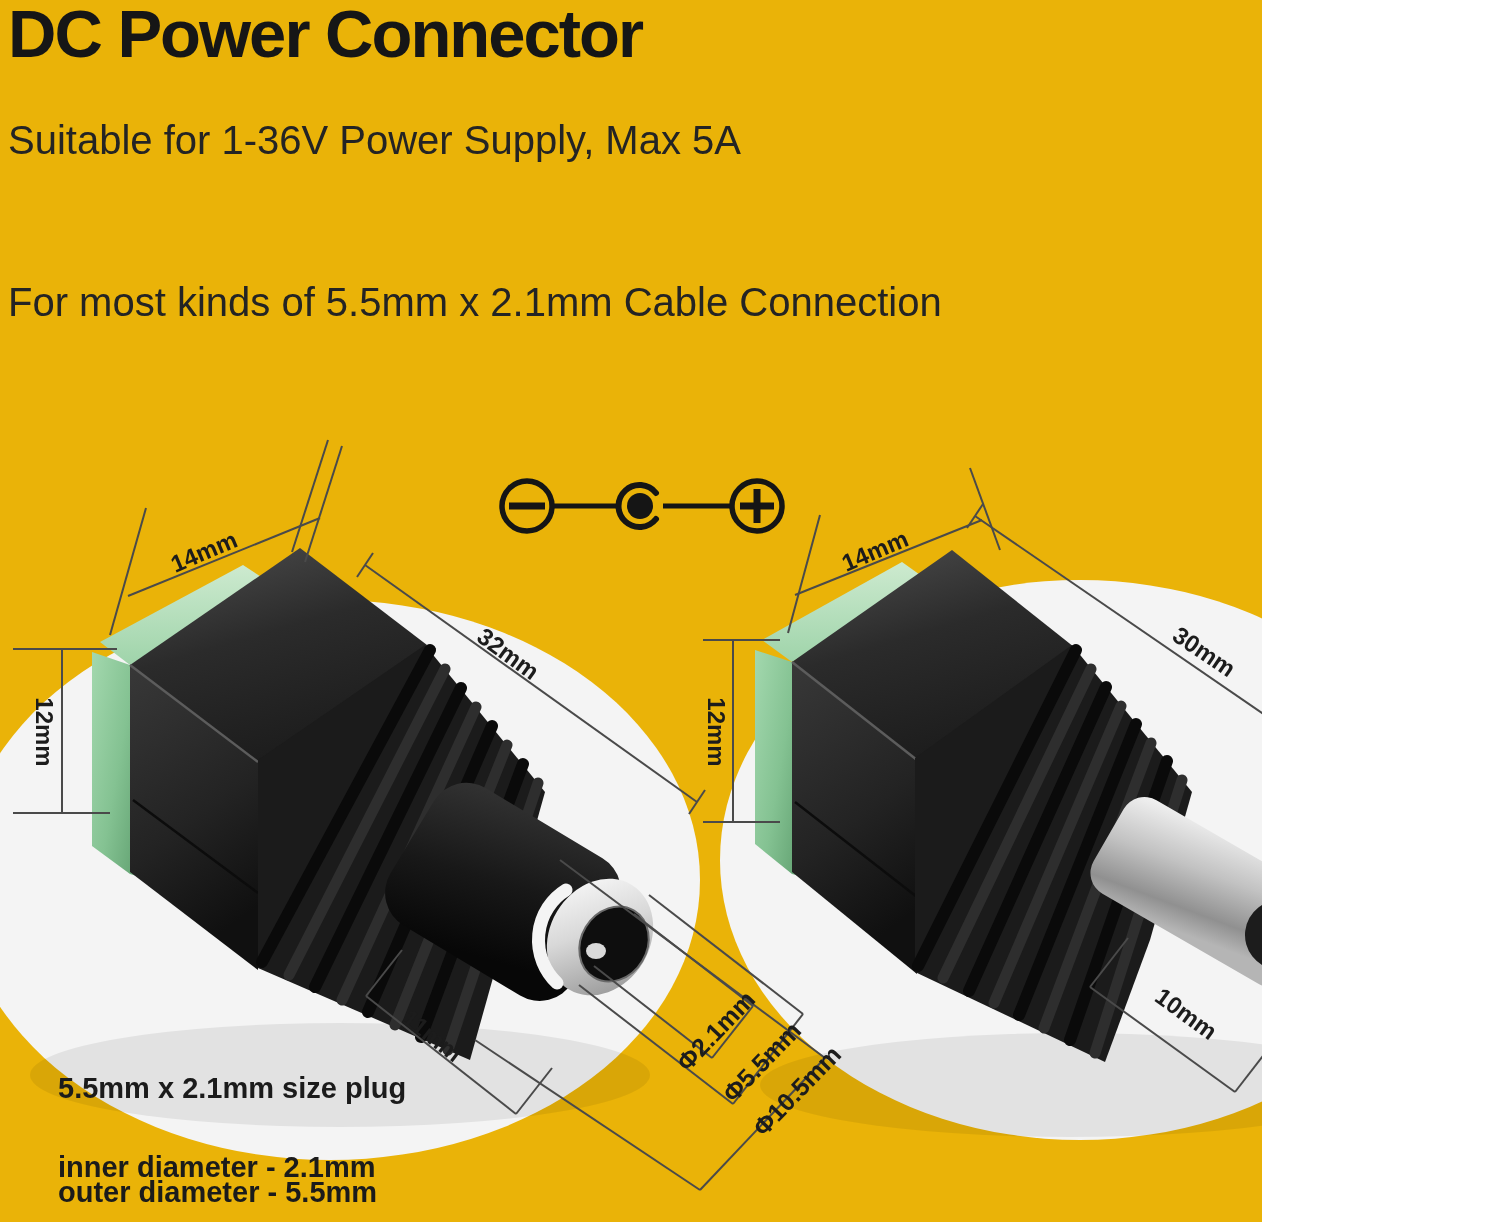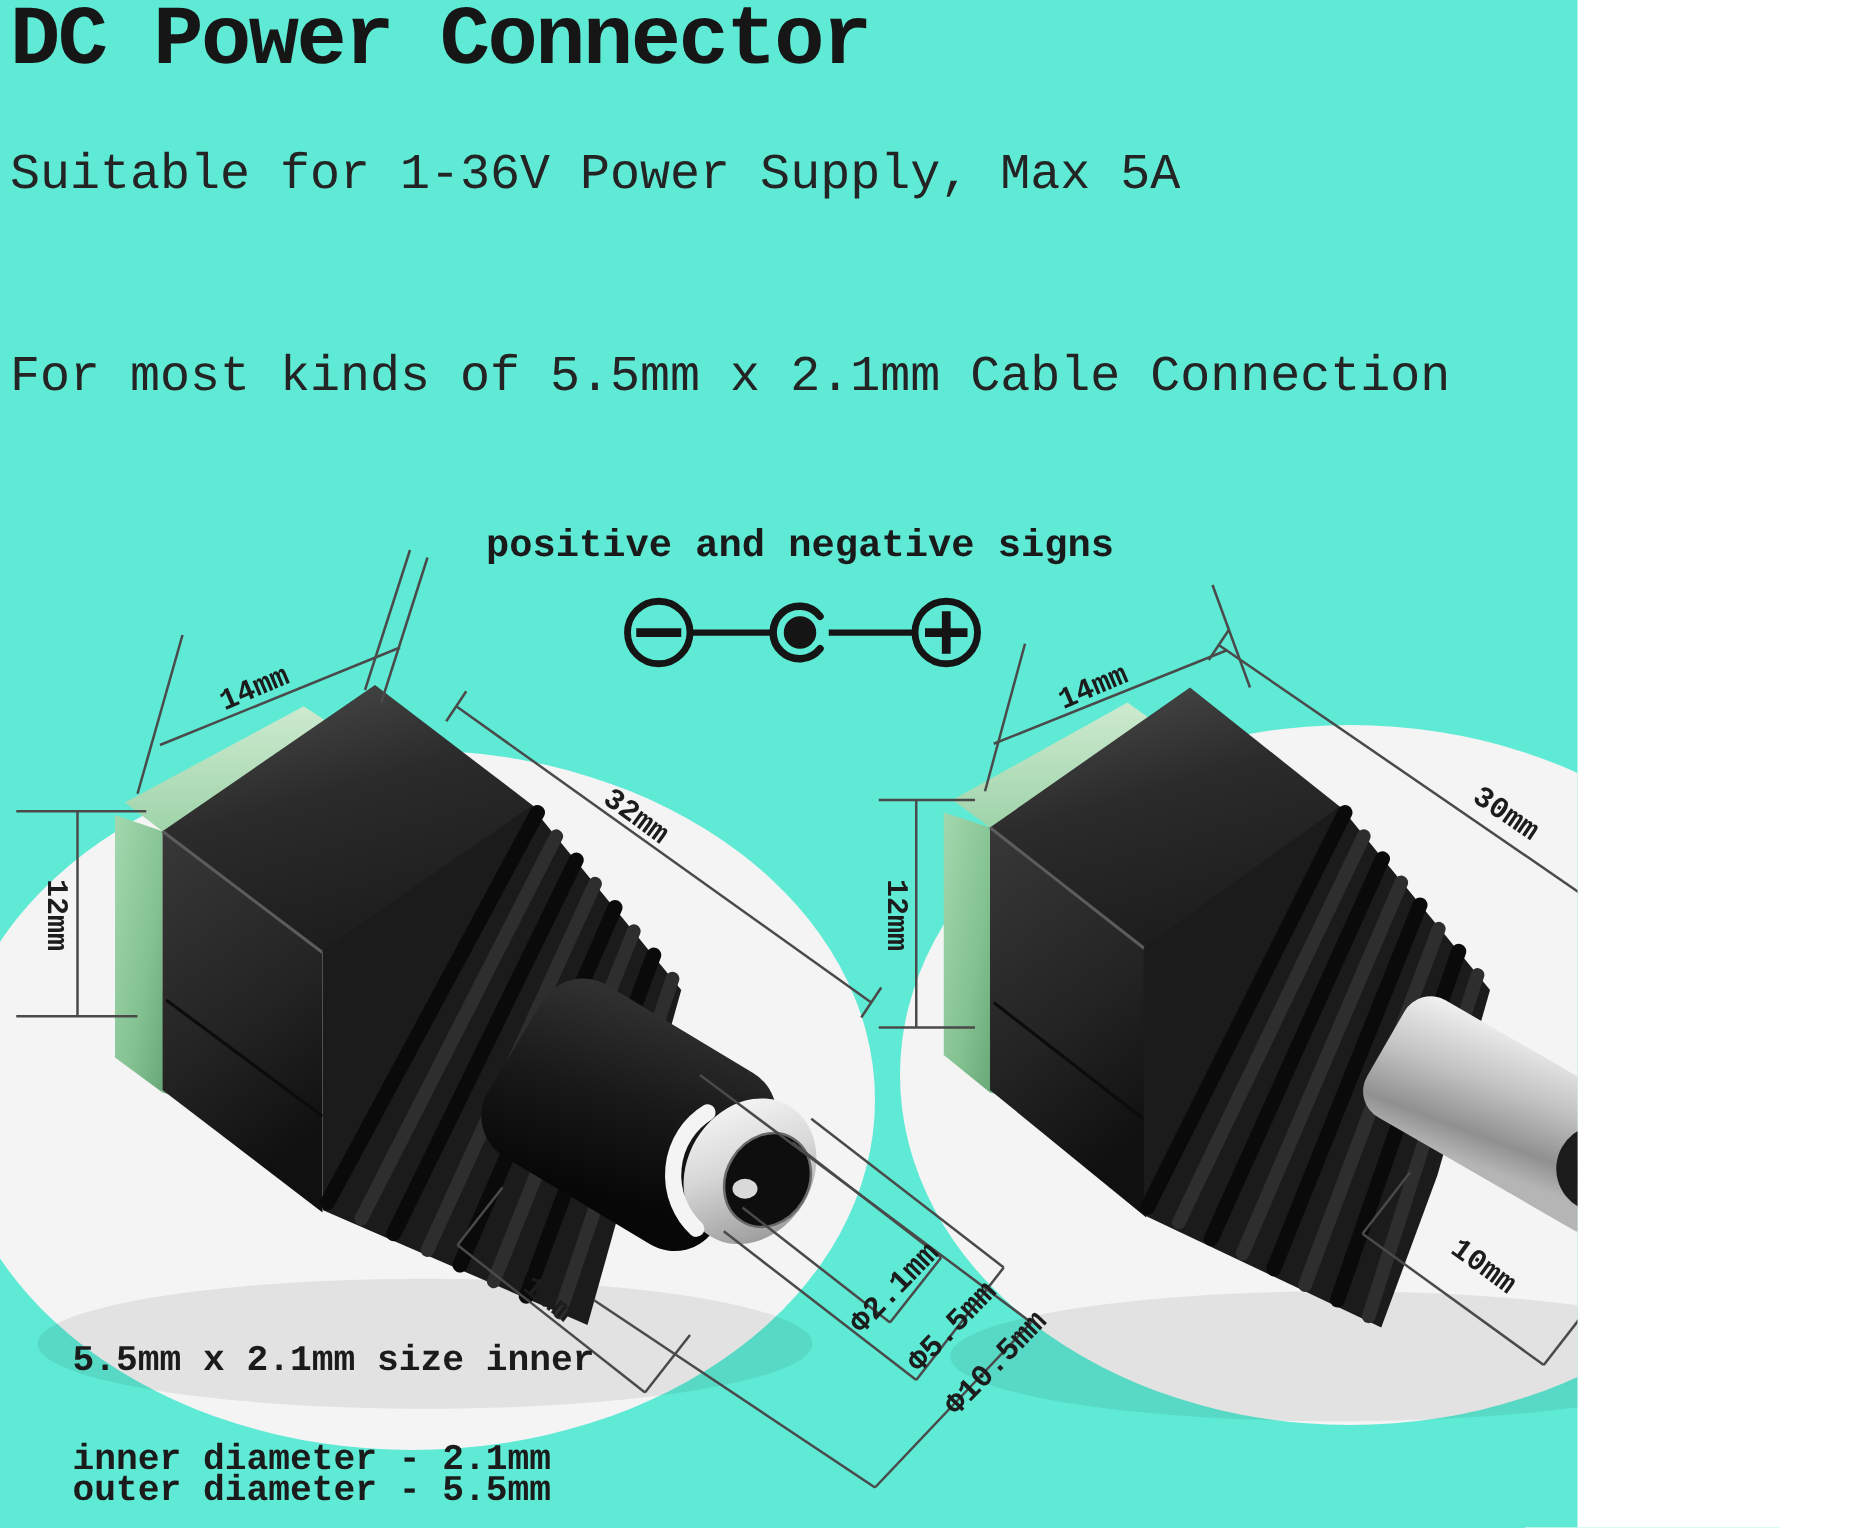--- a/index.html
+++ b/index.html
@@ -1,18 +1,18 @@
 <!DOCTYPE html>
 <html><head>
 <meta charset="utf-8">
 <style>
   html,body{margin:0;padding:0;background:#fff;}
   .canvas{
     position:relative;width:1262px;height:1222px;overflow:hidden;
-    background:#5eead4;font-family:Liberation Mono, monospace;color:#1d1d1d;
+    background:#eab308;font-family:Liberation Sans, sans-serif;color:#1d1d1d;
   }
   .hdr{position:absolute;left:8px;top:0;}
   .hdr h1{
     margin:0;font-size:67px;font-weight:bold;letter-spacing:-2px;color:#161616;line-height:1.0;
   }
   .sub{position:absolute;left:8px;font-size:40px;font-weight:400;color:#242424;white-space:nowrap;margin-top:20px;}
   .sub1{top:98px;} .sub2{top:179px;} .sub3{top:260px;text-align:right;}
   .pol-caption{
     position:absolute;left:640px;top:437px;transform:translate(-50%,-50%);
     font-size:31px;font-weight:bold;color:#1a1a1a;white-space:nowrap;
@@ -30,21 +30,20 @@
 <body>
 
 <div class="canvas">
 
   <div class="hdr">
     <h1>DC Power Connector</h1>
   </div>
   <div class="sub sub1">Suitable for 1-36V Power Supply, Max 5A</div>
   <div class="sub sub3">For most kinds of 5.5mm x 2.1mm Cable Connection</div>
 
-  <div class="pol-caption">positive and negative signs</div>
 
   <svg class="illus" viewBox="0 0 1500 1222">
     <defs>
       <linearGradient id="gTop" x1="0" y1="0" x2="0.4" y2="1">
         <stop offset="0" stop-color="#4f4f4f"></stop>
           <stop offset="0.5" stop-color="#2b2b2b"></stop>
           <stop offset="1" stop-color="#1d1d1d"></stop>
       </linearGradient>
       <linearGradient id="gFront" x1="0" y1="0" x2="0.3" y2="1">
         <stop offset="0" stop-color="#383838"></stop>
@@ -240,17 +239,17 @@
   <div class="dim big" style="left:762px;top:1062px;--r:-46deg">Φ5.5mm</div>
   <div class="dim big" style="left:797px;top:1091px;--r:-46deg">Φ10.5mm</div>
 
   <div class="dim" style="left:875px;top:551px;--r:-23deg">14mm</div>
   <div class="dim" style="left:1204px;top:652px;--r:34deg">30mm</div>
   <div class="dim" style="left:716px;top:732px;--r:90deg">12mm</div>
   <div class="dim" style="left:1186px;top:1014px;--r:36deg">10mm</div>
   <div class="dim big" style="left:1431px;top:1066px;--r:-42deg">Φ2.1mm</div>
   <div class="dim big" style="left:1466px;top:1102px;--r:-42deg">Φ5.5mm</div>
 
-  <div class="footer-line f1">5.5mm x 2.1mm size inner</div>
+  <div class="footer-line f1">5.5mm x 2.1mm size plug</div>
   <div class="footer-line f2">inner diameter - 2.1mm</div>
   <div class="footer-line f3">outer diameter - 5.5mm</div>
 
 </div>
 
 </body></html>

